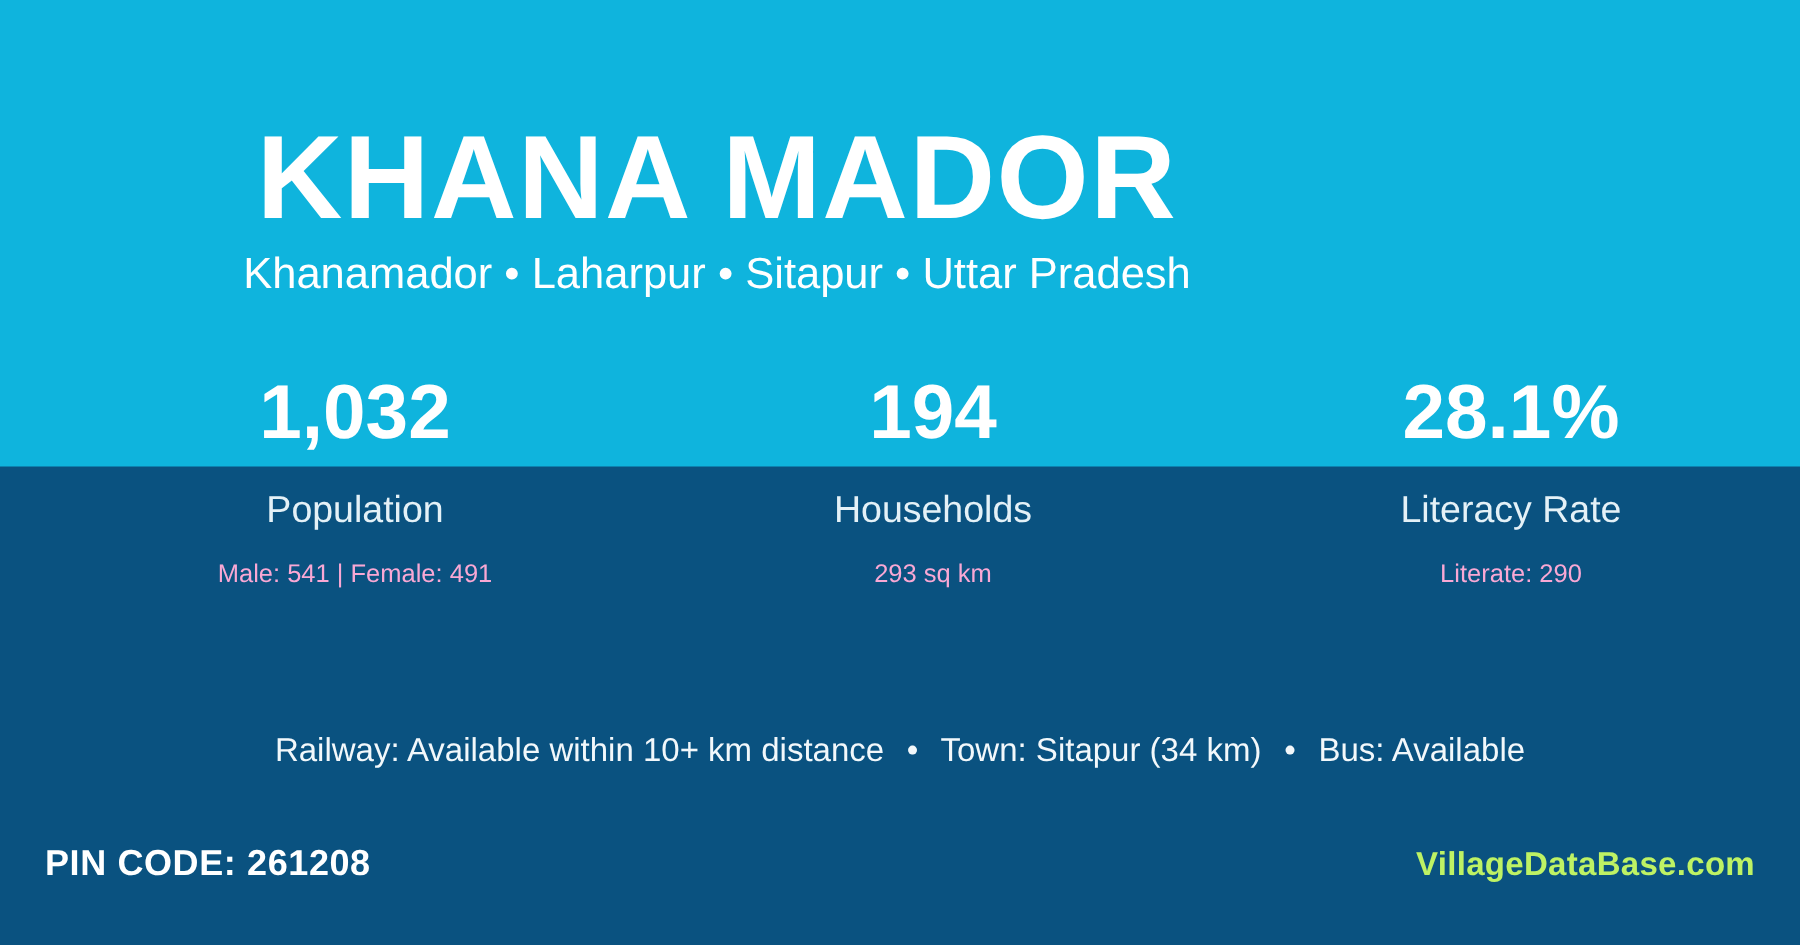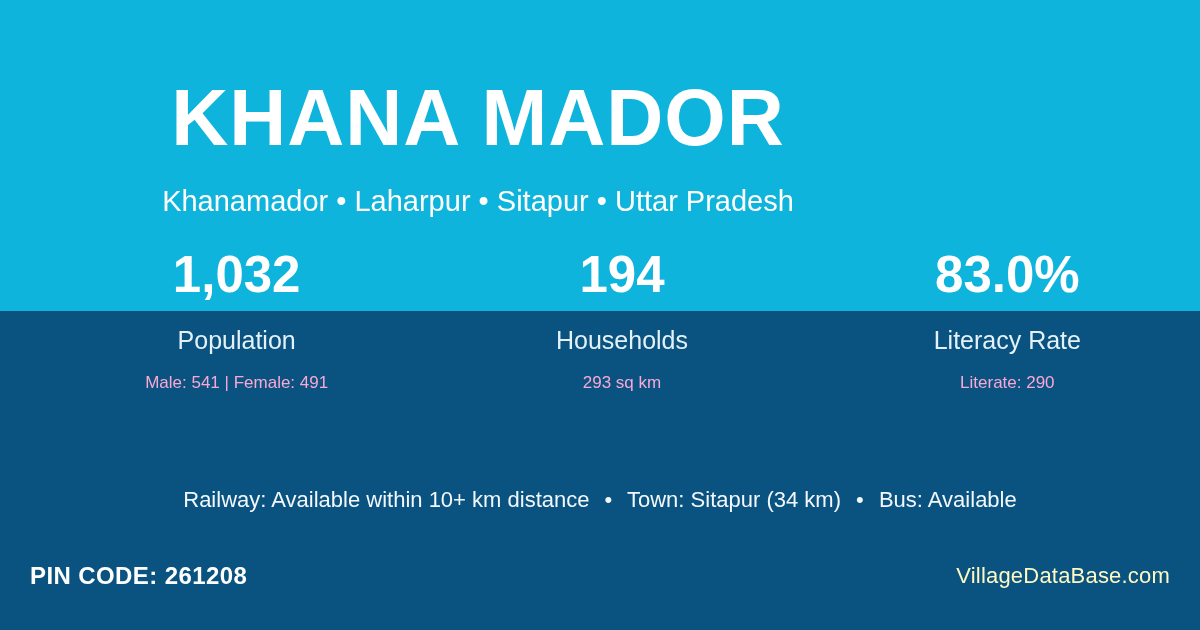--- a/index.html
+++ b/index.html
@@ -49,21 +49,21 @@
     margin-top: 78px;
     font-size: 79px;
     font-weight: bold;
     letter-spacing: 1px;
     color: #ffffff;
     line-height: 1.0;
     white-space: nowrap;
   }
 
   .village-subtitle {
-    margin-top: 30px;
+    margin-top: 12px;
     font-size: 29px;
     font-weight: normal;
     color: #ffffff;
     line-height: 1.0;
     white-space: nowrap;
   }
 
   
   .stats-row {
     position: absolute;
@@ -143,22 +143,22 @@
     color: #ffffff;
     letter-spacing: 0.4px;
     line-height: 1.3;
   }
 
   .site-brand {
     position: absolute;
     right: 30px;
     top: 2px;
     font-size: 22px;
-    font-weight: normal;
-    color: #fef9c3;
+    font-weight: bold;
+    color: #bef264;
     letter-spacing: 0.2px;
     line-height: 1.3;
   }
 </style>
 </head>
 <body>
 
 <div class="card">
 
   <div class="cyan-band"></div>
@@ -176,21 +176,21 @@
       <div class="stat-sub">Male: 541 | Female: 491</div>
     </div>
 
     <div class="stat-col">
       <div class="stat-value">194</div>
       <div class="stat-label">Households</div>
       <div class="stat-sub">293 sq km</div>
     </div>
 
     <div class="stat-col">
-      <div class="stat-value">83.0%</div>
+      <div class="stat-value">28.1%</div>
       <div class="stat-label">Literacy Rate</div>
       <div class="stat-sub">Literate: 290</div>
     </div>
 
   </div>
 
   <div class="infra-row">
     <span>Railway: Available within 10+ km distance</span>
     <span class="infra-sep">•</span>
     <span>Town: Sitapur (34 km)</span>

